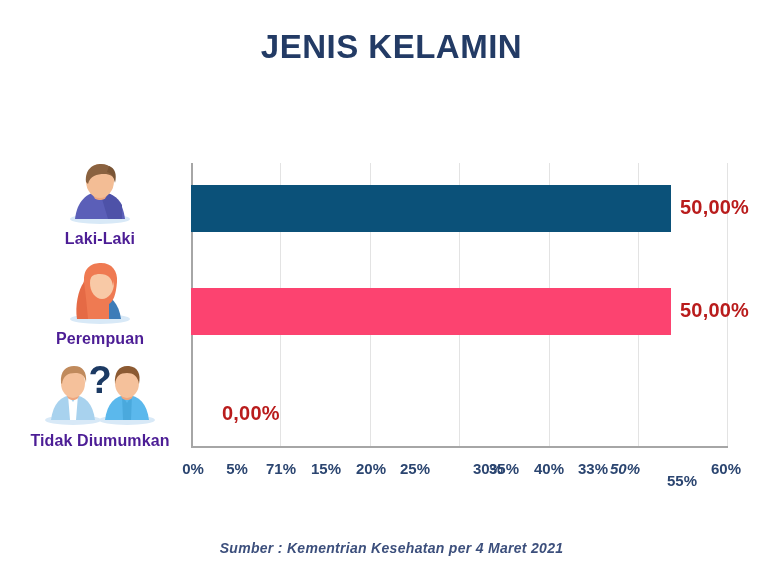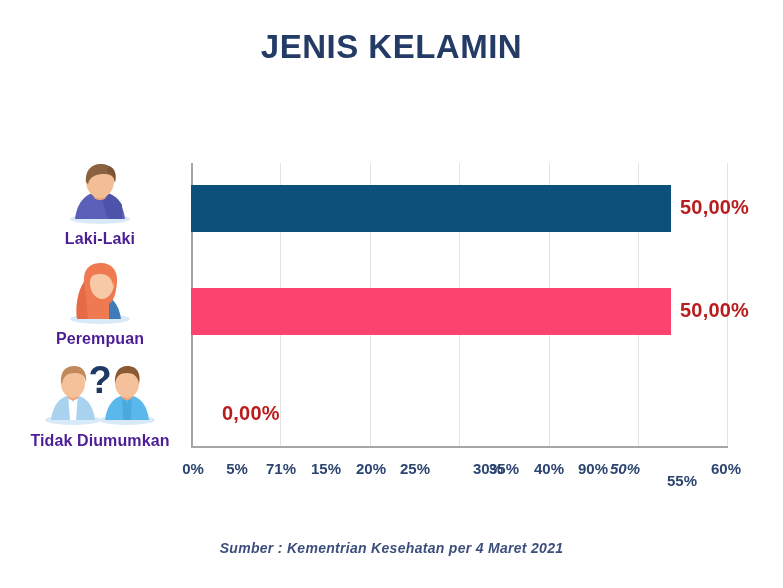--- a/index.html
+++ b/index.html
@@ -228,19 +228,19 @@
 <div id="x-tick-labels">
   <span class="x-tick" style="left:2px;">0%</span>
   <span class="x-tick" style="left:46px;">5%</span>
   <span class="x-tick" style="left:90px;">71%</span>
   <span class="x-tick" style="left:135px;">15%</span>
   <span class="x-tick" style="left:180px;">20%</span>
   <span class="x-tick" style="left:224px;">25%</span>
   <span class="x-tick" style="left:269px;margin-left:28px;">30%</span>
   <span class="x-tick" style="left:313px;">35%</span>
   <span class="x-tick" style="left:358px;">40%</span>
-  <span class="x-tick" style="left:402px;">90%</span>
+  <span class="x-tick" style="left:402px;">33%</span>
   <span class="x-tick" style="left:434px;font-style:italic;">50%</span>
   <span class="x-tick" style="left:491px;margin-top:12px;">55%</span>
   <span class="x-tick" style="left:535px;">60%</span>
 </div>
 
 <div id="source-note">Sumber : Kementrian Kesehatan per 4 Maret 2021</div>
 
 </body></html>

